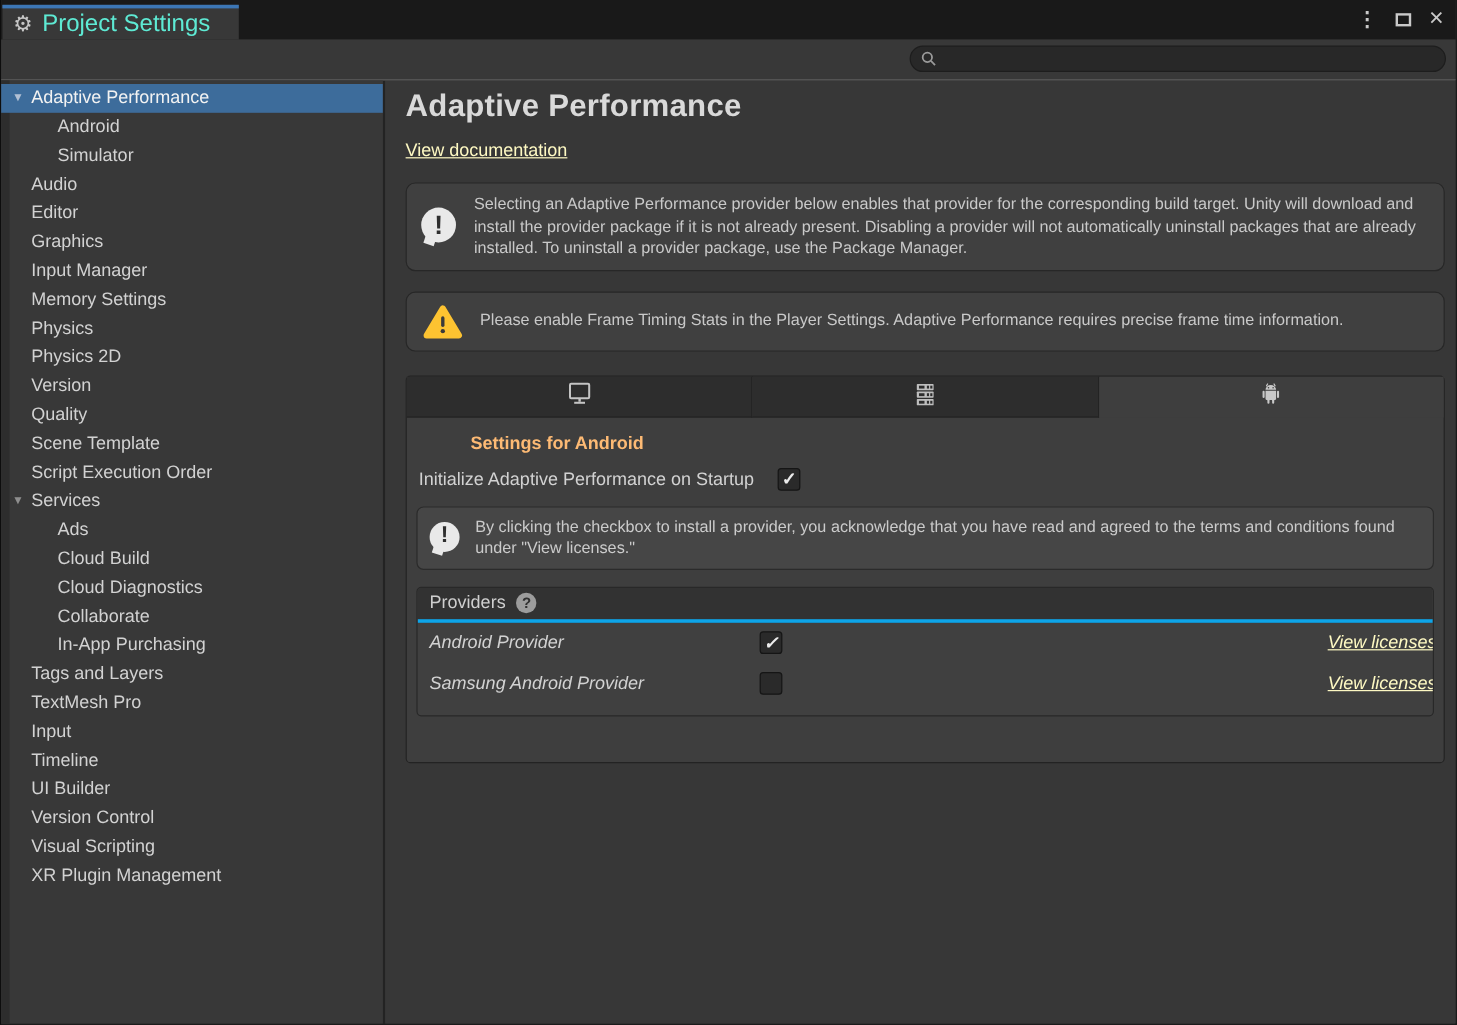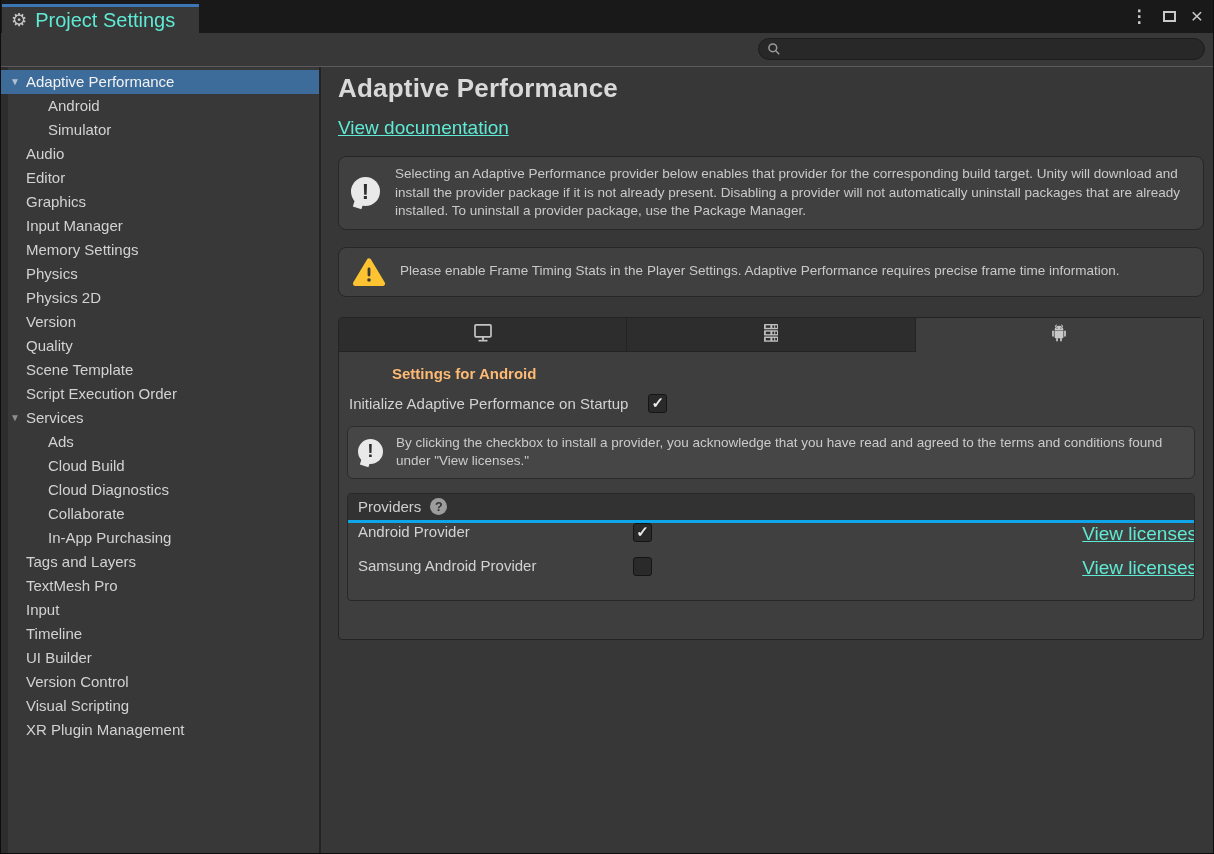--- a/index.html
+++ b/index.html
@@ -41,21 +41,21 @@
     position:relative; padding-left:25px; white-space:nowrap; cursor:default; }
   .side-item.child { padding-left:47px; }
   .side-item.selected { background:#3D6C9B; color:#F2F2F2; }
   .fold { position:absolute; left:9px; top:0; font-size:10px; color:#8E8E8E; }
   .selected .fold { color:#B2C0D4; }
   .divider { width:2px; background:#232323; flex:none; }
 
   
   .main { flex:1; padding:6px 9px 0 17px; overflow:hidden; background:#373737; }
   .page-title { margin:0; font-size:26px; font-weight:bold; color:#D9D9D9; letter-spacing:0.2px; }
-  .link { color:#5eead4; text-decoration:underline; font-size:19px; cursor:pointer; }
+  .link { color:#fef9c3; text-decoration:underline; font-size:15px; cursor:pointer; }
   .doclink { display:inline-block; margin-top:13px; }
 
   .helpbox { margin-top:17px; background:#404040; border:1px solid #272727; border-radius:8px;
     padding:8px 12px; display:flex; align-items:center; gap:13px;
     color:#C9C9C9; font-size:13.5px; line-height:18.5px; }
   .info-ic { flex:none; width:31px; height:31px; position:relative; }
   .info-ic .bubble { width:29px; height:29px; border-radius:50%; background:#E9E9E9;
     display:flex; align-items:center; justify-content:center;
     color:#2e2e2e; font-weight:bold; font-size:22px; }
   .info-ic::after { content:""; position:absolute; left:3px; bottom:0; width:9px; height:9px;
@@ -81,22 +81,22 @@
   .inner-help { margin-top:13px; background:#464646; border:1px solid #2b2b2b; border-radius:6px;
     padding:7px 10px; display:flex; align-items:center; gap:11px;
     color:#CBCBCB; font-size:13.5px; line-height:18.5px; }
 
   .providers { margin-top:14px; border:1px solid #282828; border-radius:4px; background:#404040;
     overflow:hidden; padding-bottom:9px; }
   .prov-header { background:#323232; border-bottom:3px solid #0ea5e9; height:29px;
     display:flex; align-items:center; gap:9px; padding-left:10px; font-size:15px; color:#CFCFCF; }
   .help-ic { width:17px; height:17px; border-radius:50%; background:#9C9C9C; color:#303030;
     font-weight:bold; font-size:12.5px; display:flex; align-items:center; justify-content:center; }
-  .prov-row { display:flex; align-items:flex-start; height:34px; padding-left:10px;
-    font-size:15px; color:#D2D2D2; }
+  .prov-row { display:flex; align-items:center; height:34px; padding-left:10px;
+    font-size:15px; color:#D2D2D2;font-style:italic; }
   .prov-name { width:275px; flex:none; }
   .prov-link { margin-left:auto; margin-right:-3px; white-space:nowrap; }
 </style>
 </head>
 <body>
 
 <div class="window">
 
   <div class="titlebar">
     <div class="doc-tab">

